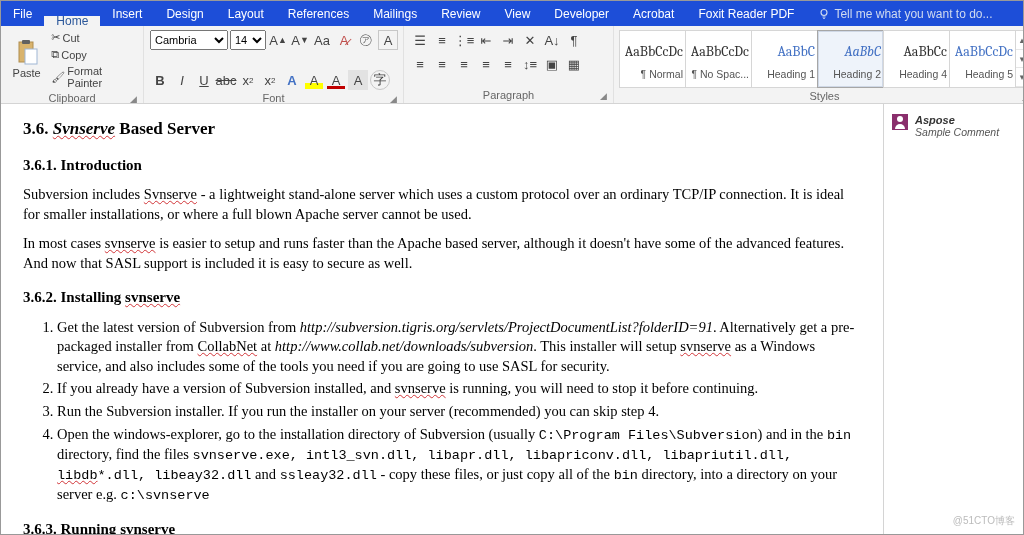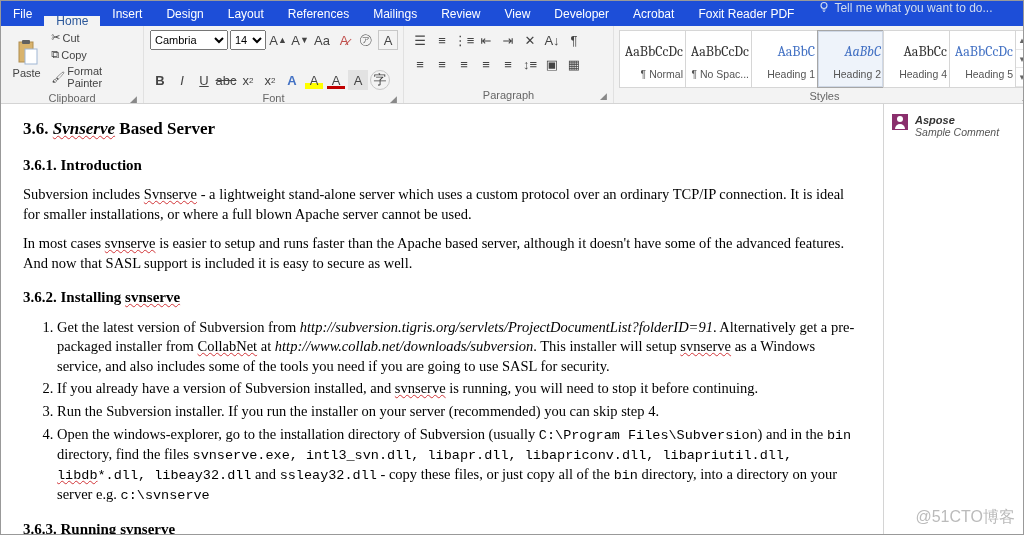--- a/index.html
+++ b/index.html
@@ -1,21 +1,21 @@
 <!DOCTYPE html>
 <html><head>
 <meta charset="utf-8">
 <style>
 * { box-sizing: border-box; margin: 0; padding: 0; }
 body { font-family: "Segoe UI", Tahoma, sans-serif; font-size: 12px; background: #fff; width: 1024px; height: 535px; overflow: hidden; border: 1px solid #999; position: relative; }
 
 .titlebar-tabs { background: #1d4ed8; color: #fff; height: 25px; display: flex; align-items: stretch; font-size: 12px; }
 .tab { padding: 0 12px; display: flex; align-items: center; cursor: pointer; white-space: nowrap; }
 .tab.active { background: #f3f3f3; color: #2b579a; margin-top: 15px; }
-.tellme { display: flex; gap: 4px; color: #d0dbef; margin-left: 12px; }
+.tellme { display: flex; align-items: center; gap: 4px; color: #d0dbef; margin-left: 12px; }
 .tellme svg { width: 12px; height: 12px; }
 
 .ribbon { background: #f3f3f3; border-bottom: 1px solid #d4d4d4; height: 78px; display: flex; }
 .group { border-right: 1px solid #e1e1e1; display: flex; flex-direction: column; justify-content: space-between; padding: 2px 4px 0; }
 .group-body { flex: 1; display: flex; align-items: flex-start; gap: 2px; padding: 2px; }
 .group-label { text-align: center; font-size: 11px; color: #666; padding: 0 0 2px; position: relative; }
 .group-label .launch { position: absolute; right: 2px; bottom: 2px; font-size: 9px; color: #888; }
 
 .btn { display: inline-flex; align-items: center; gap: 2px; padding: 1px 3px; font-size: 11px; color: #444; cursor: pointer; }
 .col { display: flex; flex-direction: column; gap: 0px; }
@@ -54,21 +54,21 @@
 
 .comments { width: 140px; border-left: 1px solid #d4d4d4; background: #fff; padding: 10px 8px; }
 .comment { font-size: 11px; color: #333; }
 .comment .avatar { width: 16px; height: 16px; background: #8a2e6c; display: inline-block; vertical-align: top; position: relative; }
 .comment .avatar::after { content: ""; position: absolute; background: #fff; width: 6px; height: 6px; border-radius: 50%; left: 5px; top: 2px; }
 .comment .avatar::before { content: ""; position: absolute; background: #fff; width: 10px; height: 5px; border-radius: 5px 5px 0 0; left: 3px; bottom: 1px; }
 .comment .meta { display: inline-block; vertical-align: top; margin-left: 4px; font-style: italic; }
 .comment .author { font-weight: bold; font-size: 11px; }
 .comment .text { font-size: 10.5px; color: #555; }
 
-.watermark { position: absolute; right: 8px; bottom: 6px; color: #bbb; font-size: 16px; font-family: sans-serif; }
+.watermark { position: absolute; right: 8px; bottom: 6px; color: #bbb; font-size: 10px; font-family: sans-serif; }
 </style>
 </head>
 <body>
 
 <div class="titlebar-tabs">
   <div class="tab">File</div>
   <div class="tab active">Home</div>
   <div class="tab">Insert</div>
   <div class="tab">Design</div>
   <div class="tab">Layout</div>

